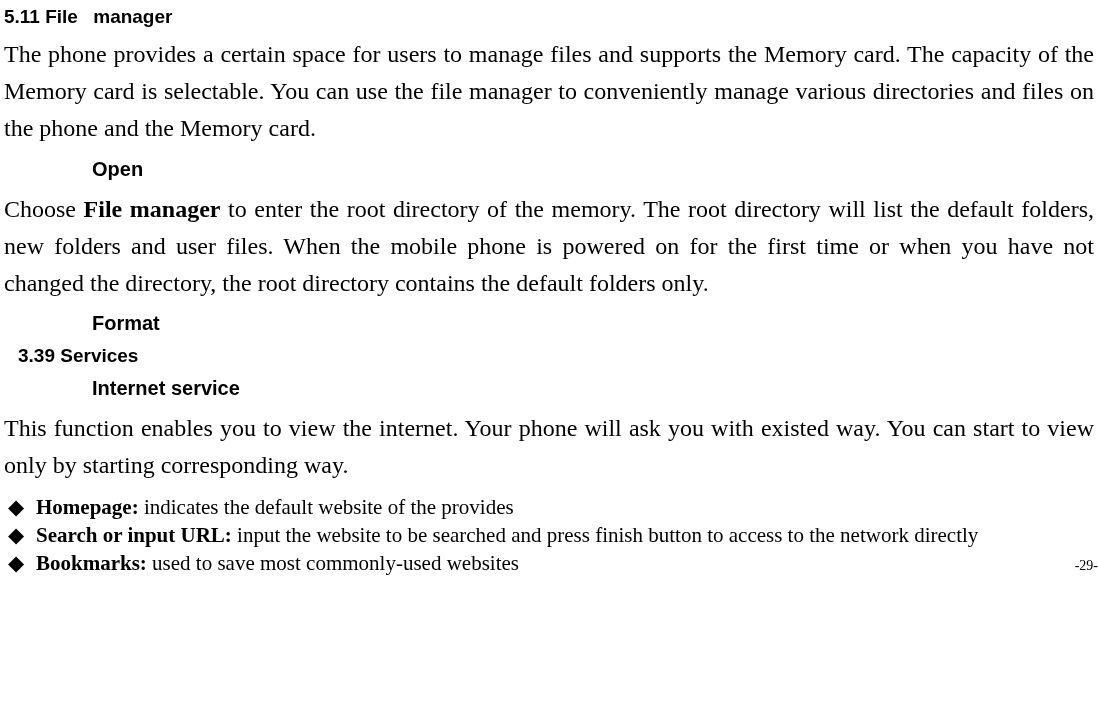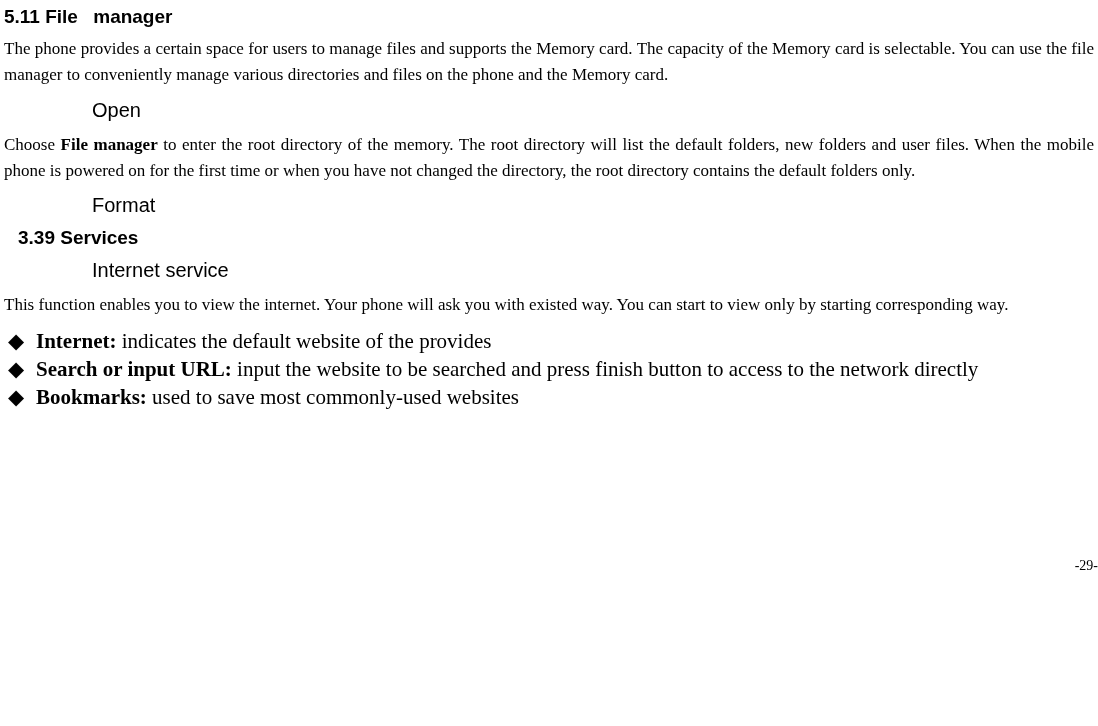--- a/index.html
+++ b/index.html
@@ -24,26 +24,26 @@
     padding-left: 0;
   }
   .sub-section-no {
     font-family: Arial, Helvetica, sans-serif;
     font-weight: bold;
     font-size: 19px;
     margin: 8px 0 8px 14px;
   }
   .sub-heading {
     font-family: Arial, Helvetica, sans-serif;
-    font-weight: normal;
+    font-weight: bold;
     font-size: 20px;
     margin: 10px 0 10px 88px;
   }
   p.body {
-    font-size: 17px;
+    font-size: 24px;
     line-height: 1.55;
     margin: 0 0 8px 0;
     text-align: justify;
   }
   ul.bullets {
     list-style: none;
     padding: 0;
     margin: 0;
   }
   ul.bullets li {
@@ -93,21 +93,21 @@
 
 
   <div class="sub-section-no">3.39 Services</div>
 
   <div class="sub-heading">Internet service</div>
 
   <p class="body">This function enables you to view the internet. Your phone will ask you with existed way. You can start to view only by starting corresponding way.</p>
 
   <ul class="bullets">
     <li>
-      <span class="diamond">◆</span><span class="bold">Internet:</span><span> indicates the default website of the provides</span>
+      <span class="diamond">◆</span><span class="bold">Homepage:</span><span> indicates the default website of the provides</span>
     </li>
     <li>
       <span class="diamond">◆</span><span class="bold">Search or input URL:</span><span> input the website to be searched and press finish button to access to the network directly</span>
     </li>
     <li>
       <span class="diamond">◆</span><span class="bold">Bookmarks:</span><span> used to save most commonly-used websites</span>
     </li>
   </ul>
 
   <div class="footer">-29-</div>

